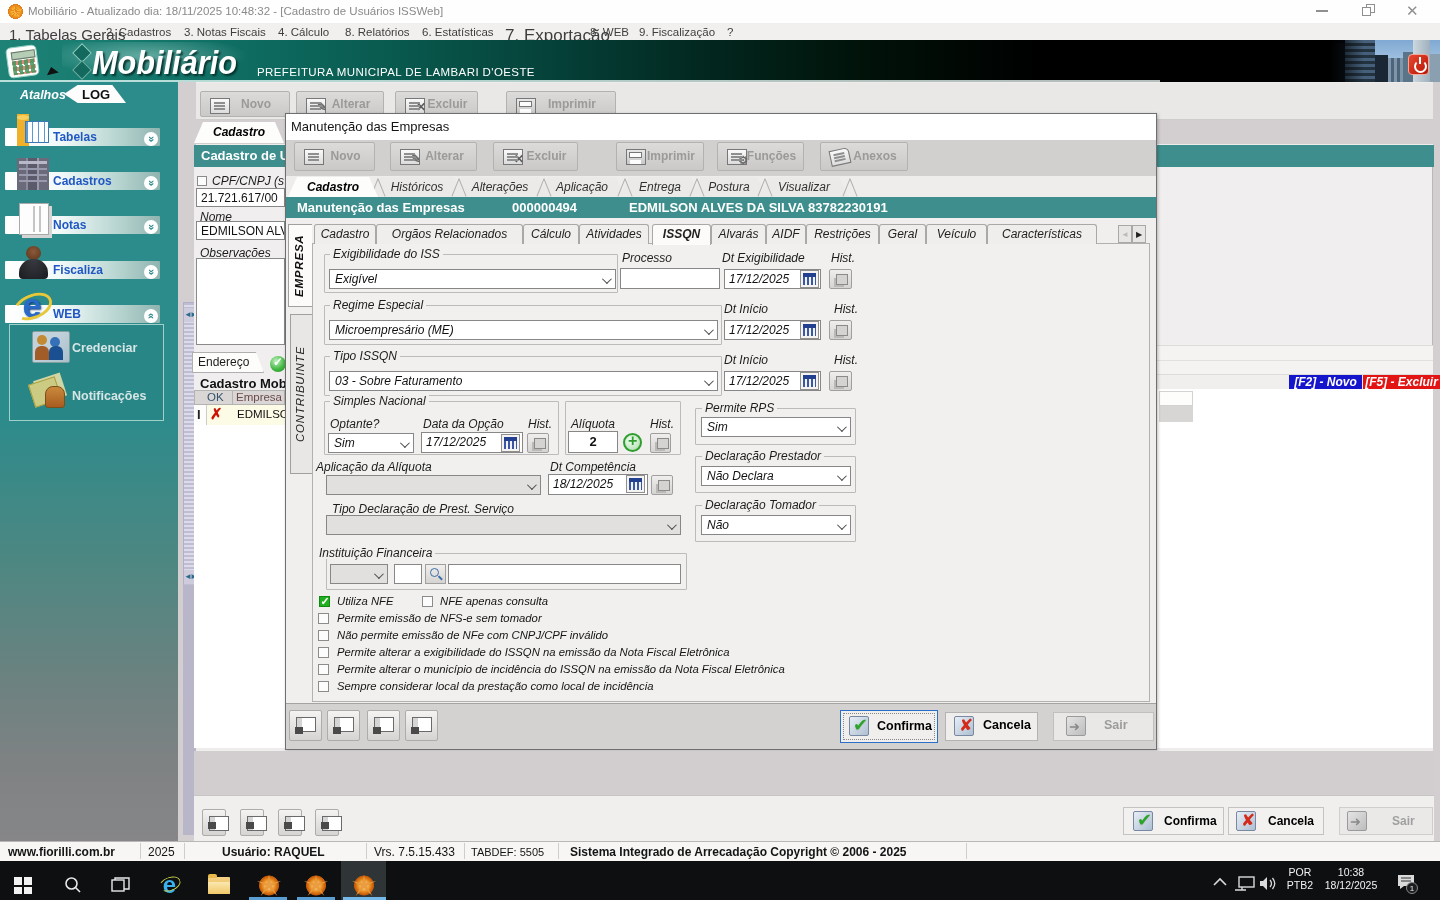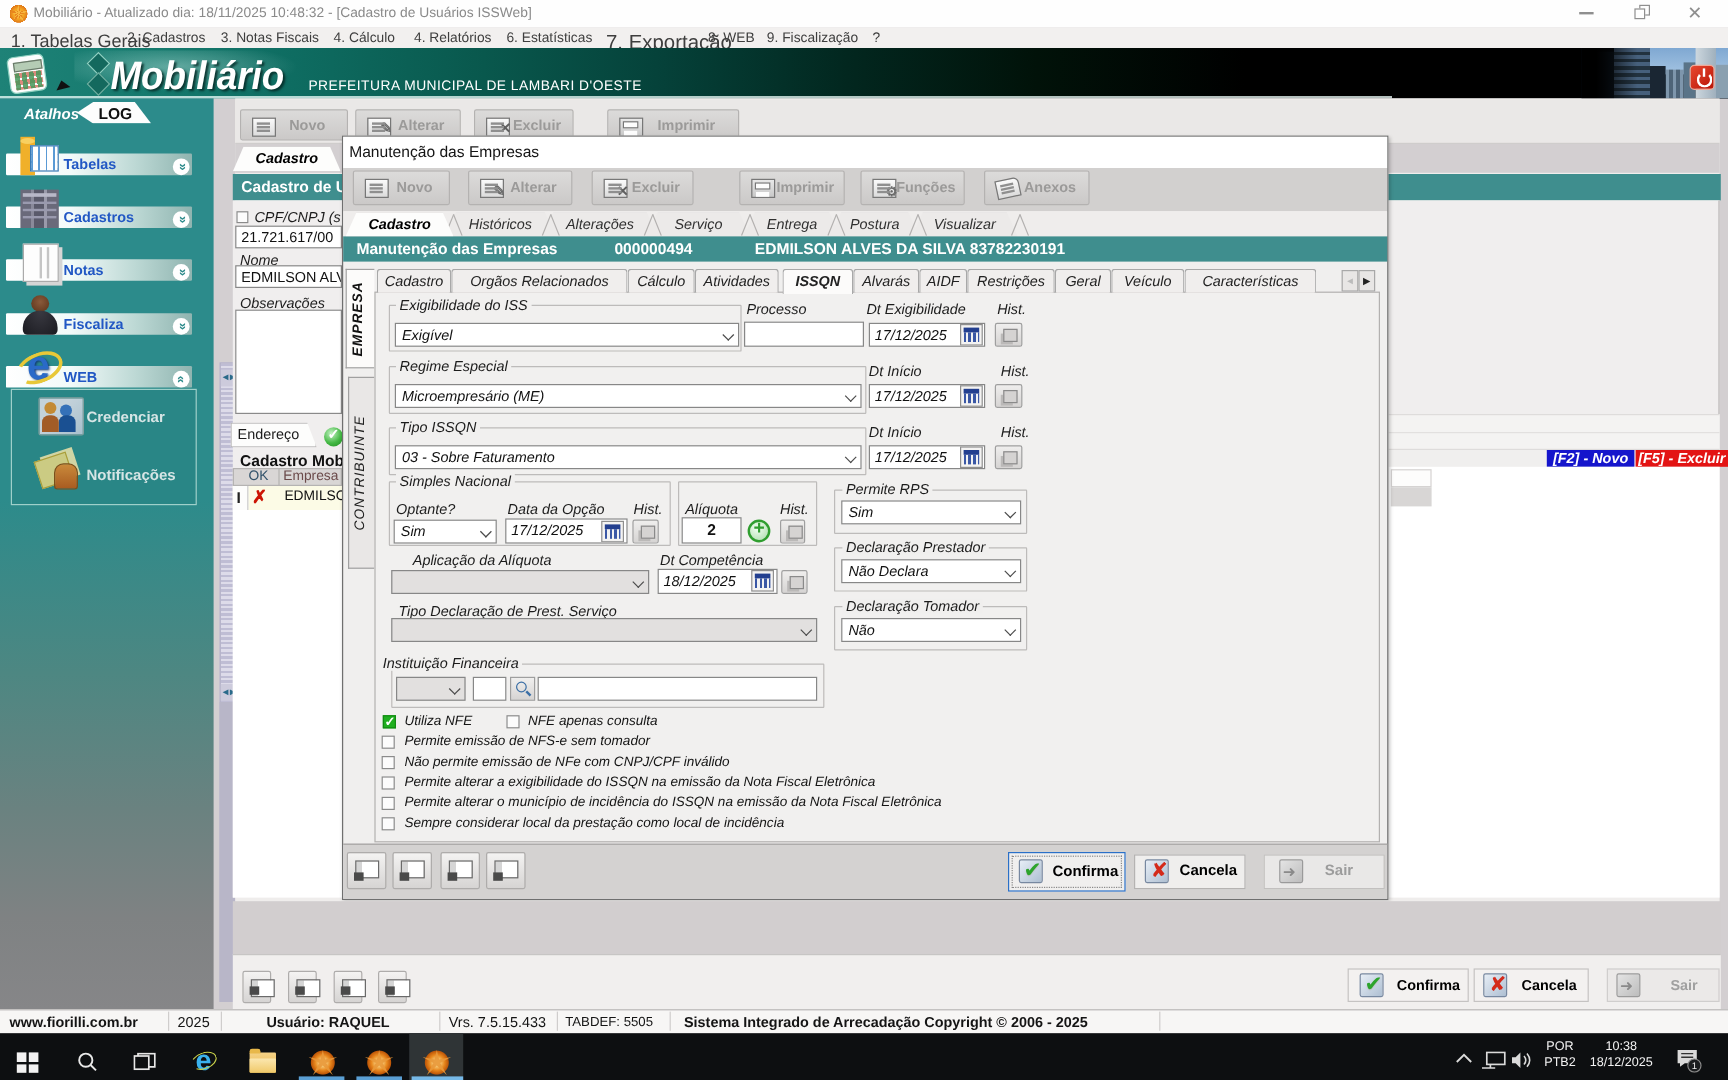--- a/index.html
+++ b/index.html
@@ -122,21 +122,21 @@
 <div class="a" style="left:1316px;top:10px;width:12px;height:1.5px;background:#8f8f8f"></div>
 <div class="a" style="left:1366px;top:4px;width:9px;height:9px;border:1.5px solid #8f8f8f"></div>
 <div class="a" style="left:1362px;top:7px;width:9px;height:9px;border:1.5px solid #8f8f8f;background:#fff"></div>
 <div class="a" style="left:1406px;top:2px;font-size:15px;color:#8f8f8f">✕</div>
 
 <div class="a" style="left:0;top:23px;width:1440px;height:17px;background:#f2f0ef"></div>
 <div class="a" style="left:9px;top:26px;font-size:15px;color:#3e3e3e;white-space:nowrap">1. Tabelas Gerais</div>
 <div class="a" style="left:106px;top:26px;font-size:11.5px;color:#3e3e3e;white-space:nowrap">2. Cadastros</div>
 <div class="a" style="left:184px;top:26px;font-size:11.5px;color:#3e3e3e;white-space:nowrap">3. Notas Fiscais</div>
 <div class="a" style="left:278px;top:26px;font-size:11.5px;color:#3e3e3e;white-space:nowrap">4. Cálculo</div>
-<div class="a" style="left:345px;top:26px;font-size:11.5px;color:#3e3e3e;white-space:nowrap">4. Relatórios</div>
+<div class="a" style="left:345px;top:26px;font-size:11.5px;color:#3e3e3e;white-space:nowrap">8. Relatórios</div>
 <div class="a" style="left:422px;top:26px;font-size:11.5px;color:#3e3e3e;white-space:nowrap">6. Estatísticas</div>
 <div class="a" style="left:505px;top:26px;font-size:17px;color:#3e3e3e;white-space:nowrap">7. Exportação</div>
 <div class="a" style="left:590px;top:26px;font-size:11.5px;color:#3e3e3e;white-space:nowrap">8. WEB</div>
 <div class="a" style="left:639px;top:26px;font-size:11.5px;color:#3e3e3e;white-space:nowrap">9. Fiscalização</div>
 <div class="a" style="left:727px;top:26px;font-size:11.5px;color:#3e3e3e;white-space:nowrap">?</div>
 
 <div class="a" style="left:0;top:40px;width:1440px;height:42px;background:linear-gradient(90deg,#1e8277 0%,#15796d 9%,#0e6c61 17%,#09584d 28%,#05423a 38%,#02271f 49%,#011209 60%,#000 72%)"></div>
 <div class="a" style="left:62px;top:42px;width:195px;height:36px;background:radial-gradient(ellipse at 42% 38%,rgba(215,245,240,0.4),rgba(215,245,240,0) 65%)"></div>
 <div class="a" id="skyline" style="left:1318px;top:40px;width:122px;height:42px">
 <div class="a" style="left:55px;top:0;width:67px;height:22px;background:linear-gradient(180deg,#7fa8d2,#a4c4e2)"></div>
@@ -253,21 +253,21 @@
 <div class="tbtn" style="left:390px;top:142px;width:87px"><span class="ic icalt"></span><span class="tx">Alterar</span></div>
 <div class="tbtn" style="left:493px;top:142px;width:85px"><span class="ic icexc"></span><span class="tx">Excluir</span></div>
 <div class="tbtn" style="left:616px;top:142px;width:88px"><span class="ic icimp"></span><span class="tx">Imprimir</span></div>
 <div class="tbtn" style="left:717px;top:142px;width:87px"><span class="ic icfun"></span><span class="tx">Funções</span></div>
 <div class="tbtn" style="left:820px;top:142px;width:88px"><span class="ic icanx"></span><span class="tx">Anexos</span></div>
 
 <div class="a" style="left:286px;top:176px;width:870px;height:21px;background:#efedec"></div>
 <div class="ttab on" style="left:288px;top:177px;width:90px">Cadastro</div>
 <div class="ttab" style="left:371px;top:177px;width:92px">Históricos</div>
 <div class="ttab" style="left:452px;top:177px;width:96px">Alterações</div>
-<div class="ttab" style="left:539px;top:177px;width:86px">Serviço</div>
+<div class="ttab" style="left:539px;top:177px;width:86px">Aplicação</div>
 <div class="ttab" style="left:620px;top:177px;width:80px">Entrega</div>
 <div class="ttab" style="left:692px;top:177px;width:74px">Postura</div>
 <div class="ttab" style="left:760px;top:177px;width:88px">Visualizar</div>
 <div class="tsep" style="left:374px;transform:rotate(22deg)"></div>
 <div class="tsep" style="left:381px;transform:rotate(-22deg)"></div>
 <div class="tsep" style="left:455px;transform:rotate(22deg)"></div>
 <div class="tsep" style="left:462px;transform:rotate(-22deg)"></div>
 <div class="tsep" style="left:540px;transform:rotate(22deg)"></div>
 <div class="tsep" style="left:547px;transform:rotate(-22deg)"></div>
 <div class="tsep" style="left:621px;transform:rotate(22deg)"></div>
@@ -347,21 +347,21 @@
 <div class="flb" style="left:571px;top:417px">Alíquota</div>
 <div class="inp b" style="left:568px;top:431px;width:50px;height:22px;text-align:center;padding:0;font-size:13px;line-height:20px">2</div>
 <div class="a" id="plusbtn" style="left:623px;top:433px;width:19px;height:19px"></div>
 <div class="flb" style="left:650px;top:417px">Hist.</div>
 <div class="hbtn" style="left:650px;top:433px;width:21px"></div>
 
 <div class="grp" style="left:695px;top:408px;width:161px;height:37px"></div>
 <div class="glb" style="left:702px;top:402px">Permite RPS</div>
 <div class="cmb" style="left:701px;top:417px;width:150px">Sim</div>
 
-<div class="flb" style="left:344px;top:460px">Aplicação da Alíquota</div>
+<div class="flb" style="left:316px;top:460px">Aplicação da Alíquota</div>
 <div class="cmb dis" style="left:326px;top:475px;width:215px"></div>
 <div class="flb" style="left:550px;top:460px">Dt Competência</div>
 <div class="inp i" style="left:548px;top:474px;width:100px;height:21px">18/12/2025</div>
 <div class="cal" style="left:626px;top:475px"></div>
 <div class="hbtn" style="left:651px;top:475px;width:22px"></div>
 
 <div class="grp" style="left:695px;top:456px;width:161px;height:37px"></div>
 <div class="glb" style="left:702px;top:450px;background:#f0efee">Declaração Prestador</div>
 <div class="cmb" style="left:701px;top:466px;width:150px">Não Declara</div>
 

